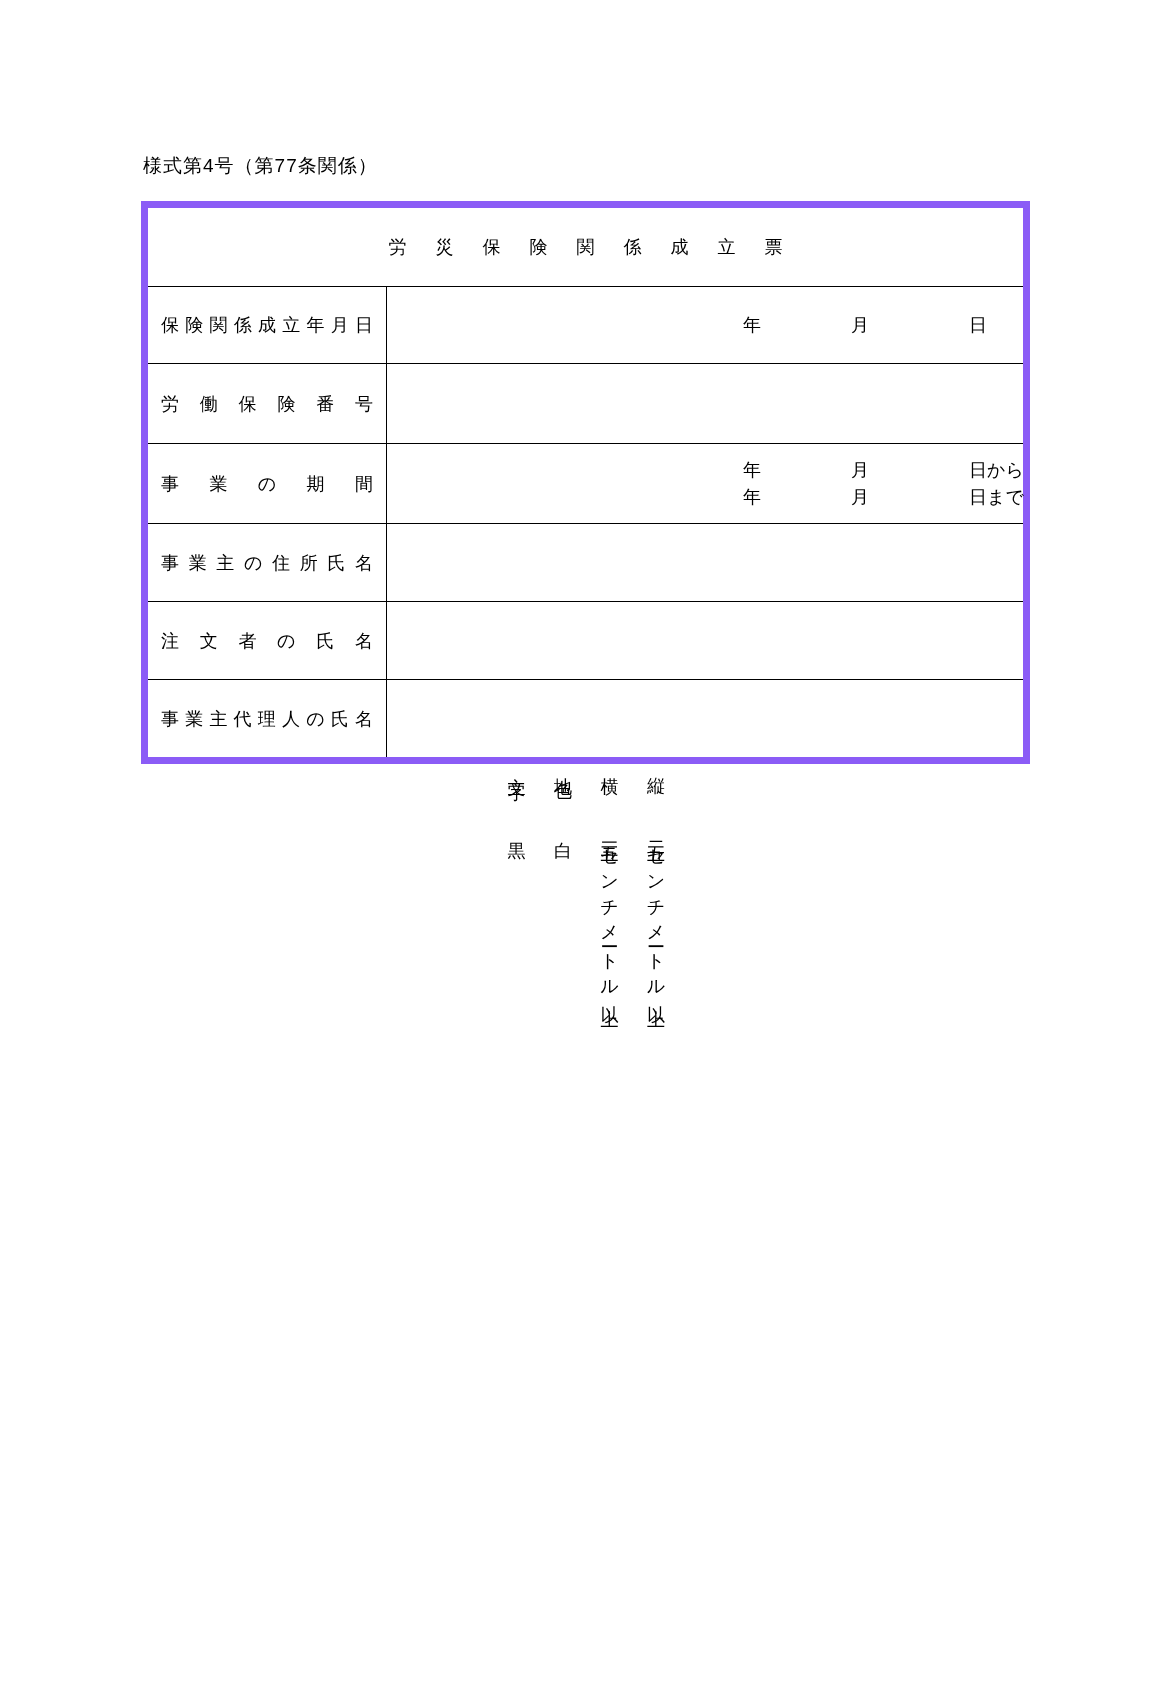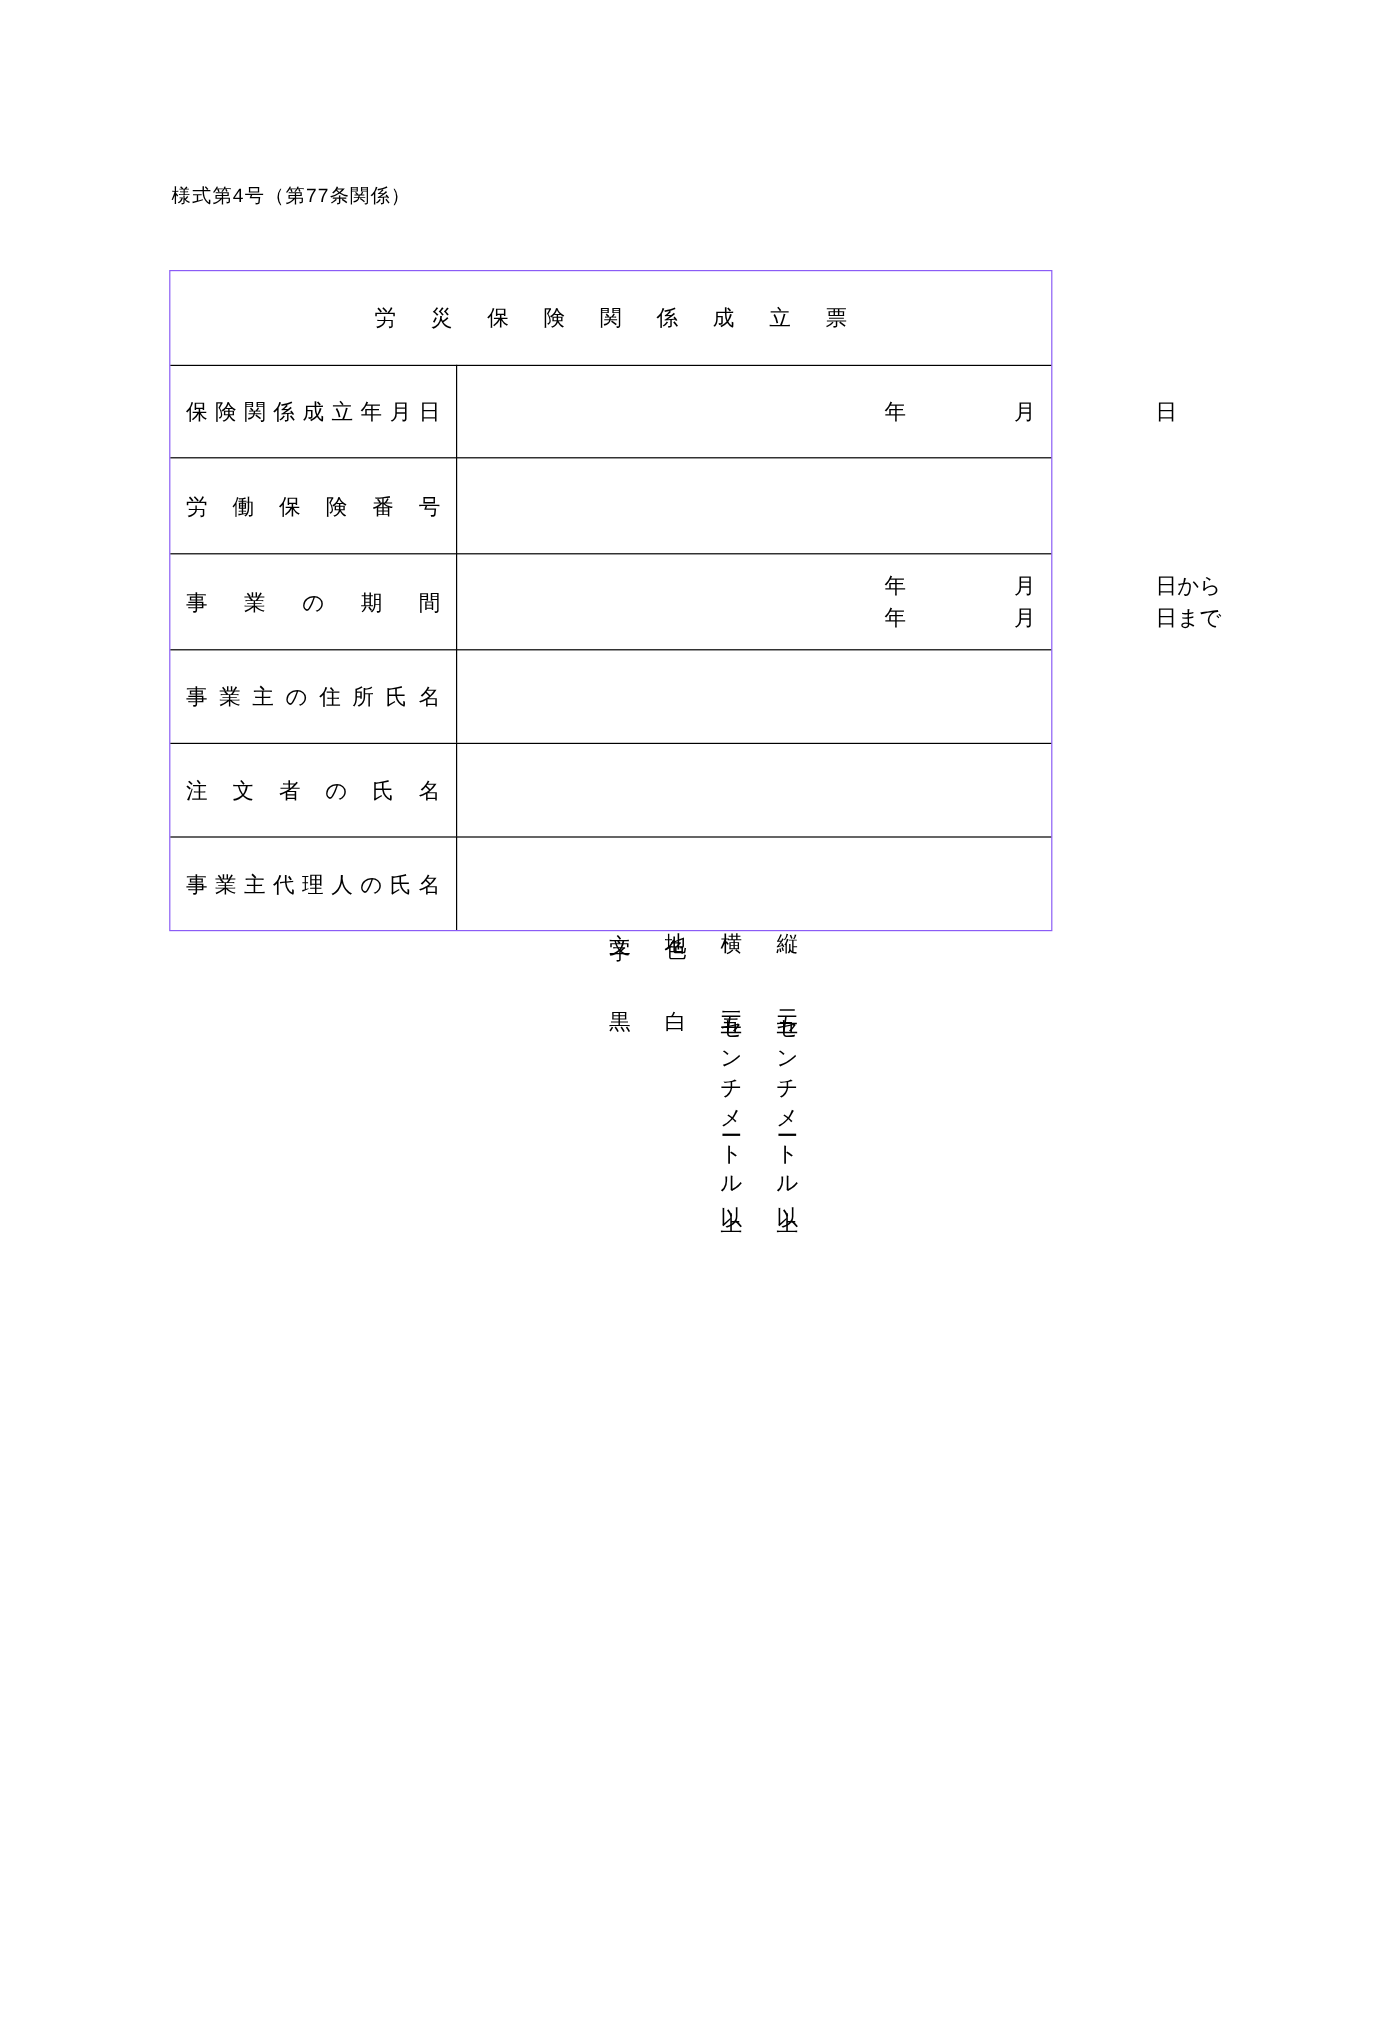--- a/index.html
+++ b/index.html
@@ -15,37 +15,36 @@
     color: #000000;
     font-family: "Liberation Sans", "DejaVu Sans", sans-serif;
     overflow: hidden;
   }
 
   
   .form-label {
     position: absolute;
     left: 143px;
     top: 153px;
-    font-size: 16px;
+    font-size: 19px;
     letter-spacing: 1px;
     white-space: nowrap;
   }
 
   
   .form-table {
     position: absolute;
     left: 141px;
     top: 201px;
-    width: 736px;
+    width: 889px;
     box-sizing: border-box;
-    border: 1px solid #8b5cf6;
+    border: 7px solid #8b5cf6;
     display: grid;
     grid-template-columns: 238px 1fr;
     grid-template-rows: 78px 77px 80px 80px 78px 78px 78px;
-    margin-top: 24px;
   }
   .cell {
     box-sizing: border-box;
     font-size: 18px;
   }
   .header-cell {
     grid-column: 1 / 3;
     display: flex;
     align-items: center;
     justify-content: center;

